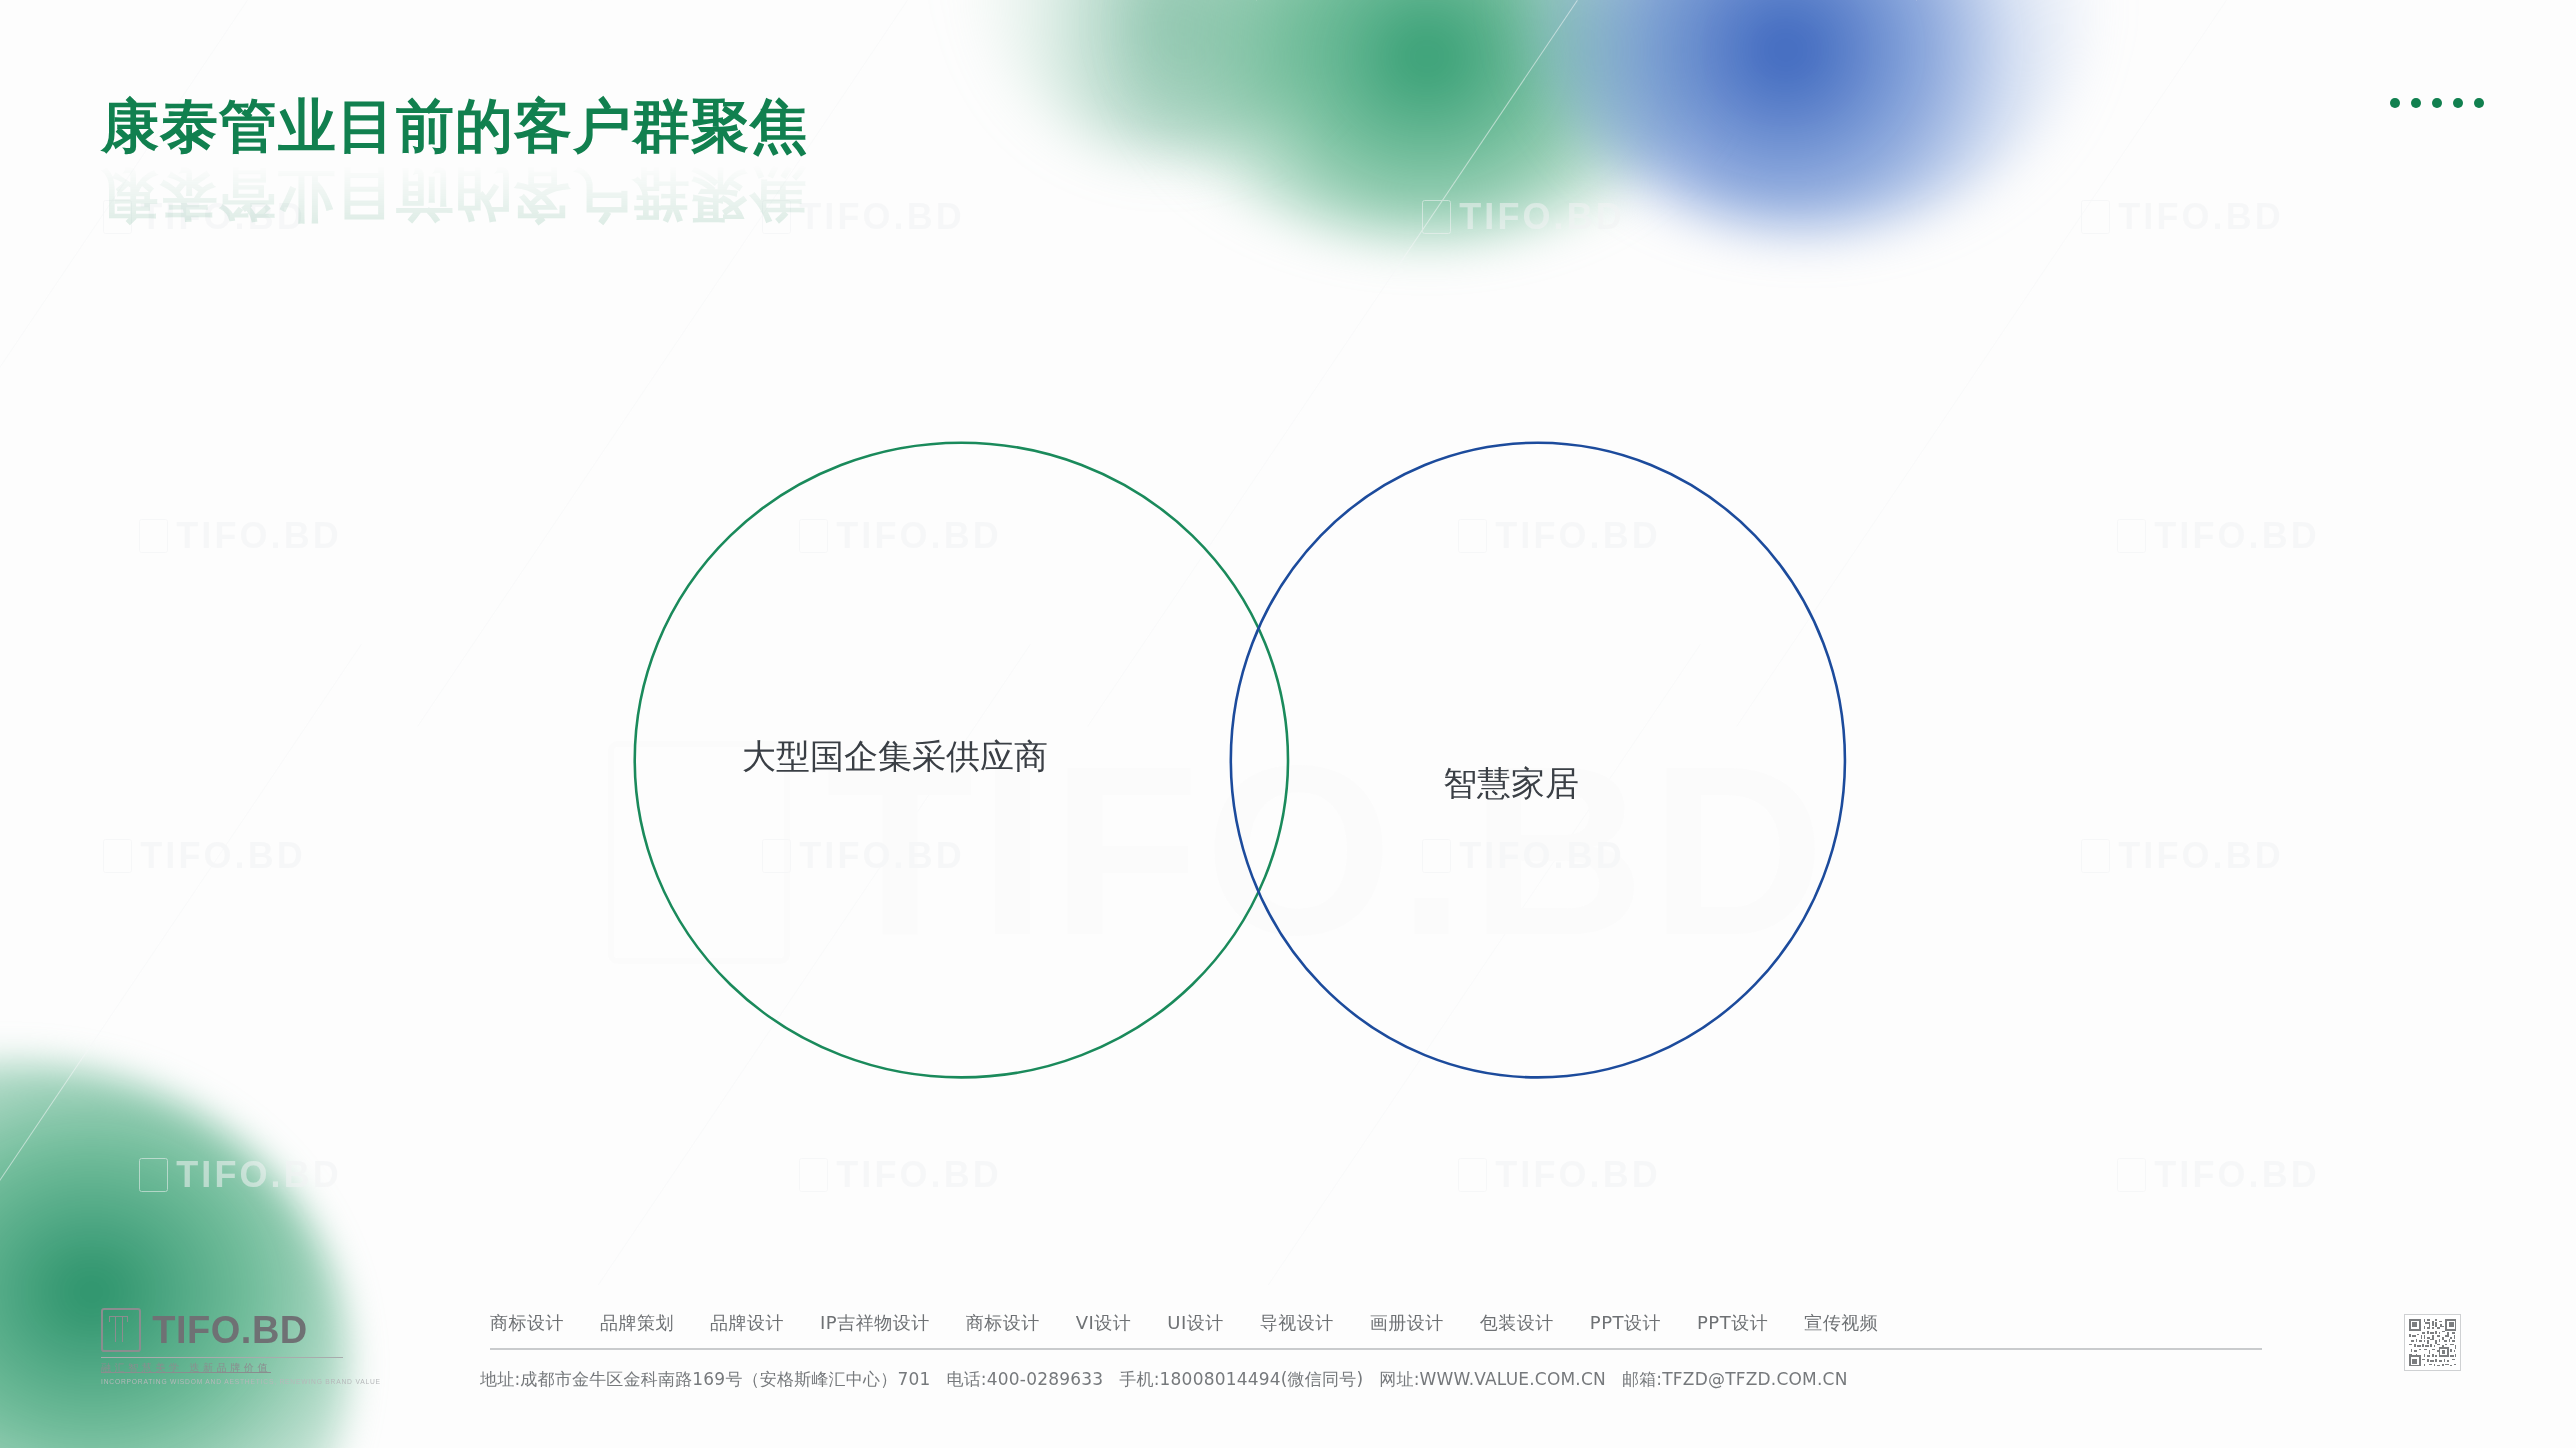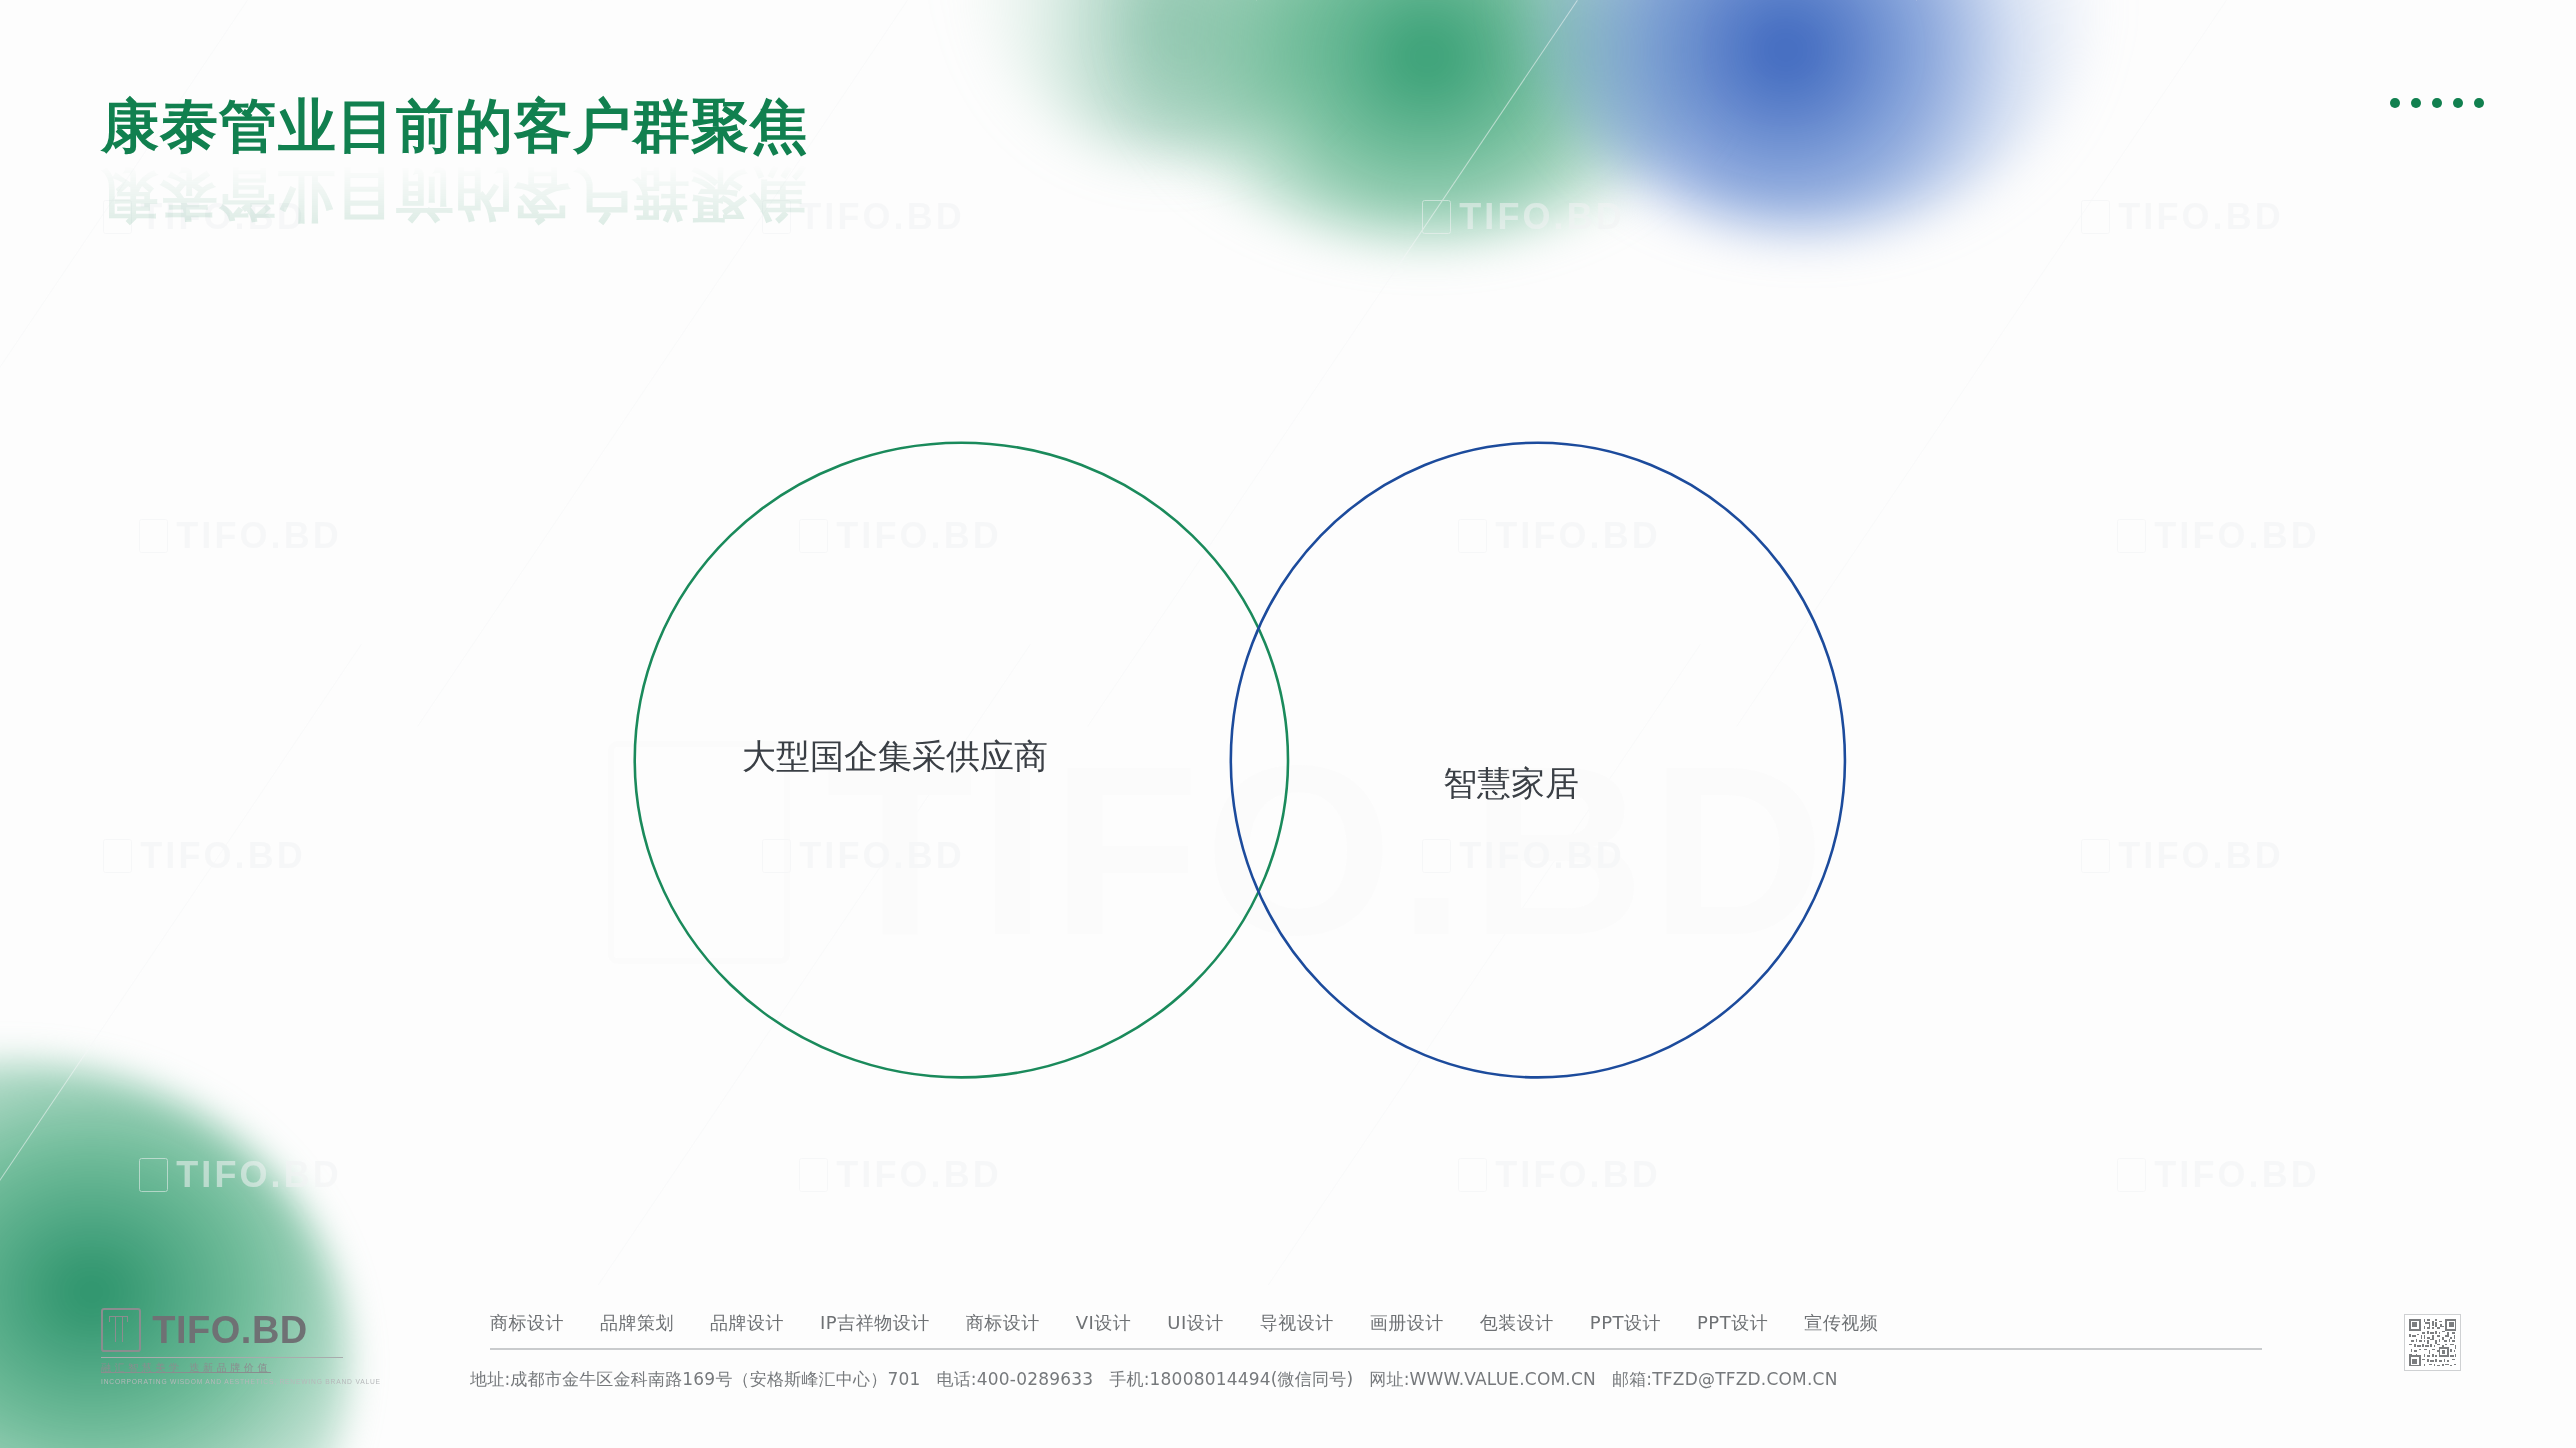--- a/index.html
+++ b/index.html
@@ -136,21 +136,21 @@
     font-size:18px;color:#6e7174;letter-spacing:0.5px;
     font-family:"DejaVu Sans","Liberation Sans",sans-serif;
   }
 
   #footer-divider{
     position:absolute;left:490px;top:1348px;width:1772px;height:2.1px;
     background:#c9cbcd;
   }
 
   #footer-contact{
-    position:absolute;left:470px;top:1368px;
+    position:absolute;left:480px;top:1368px;
     display:flex;align-items:center;white-space:nowrap;
   }
   #footer-contact span{
     font-size:17px;color:#76797c;letter-spacing:0.2px;
     font-family:"DejaVu Sans","Liberation Sans",sans-serif;
   }
   #footer-contact span + span{margin-left:16px;}
 
   #footer-qr{
     position:absolute;left:2404px;top:1314px;

